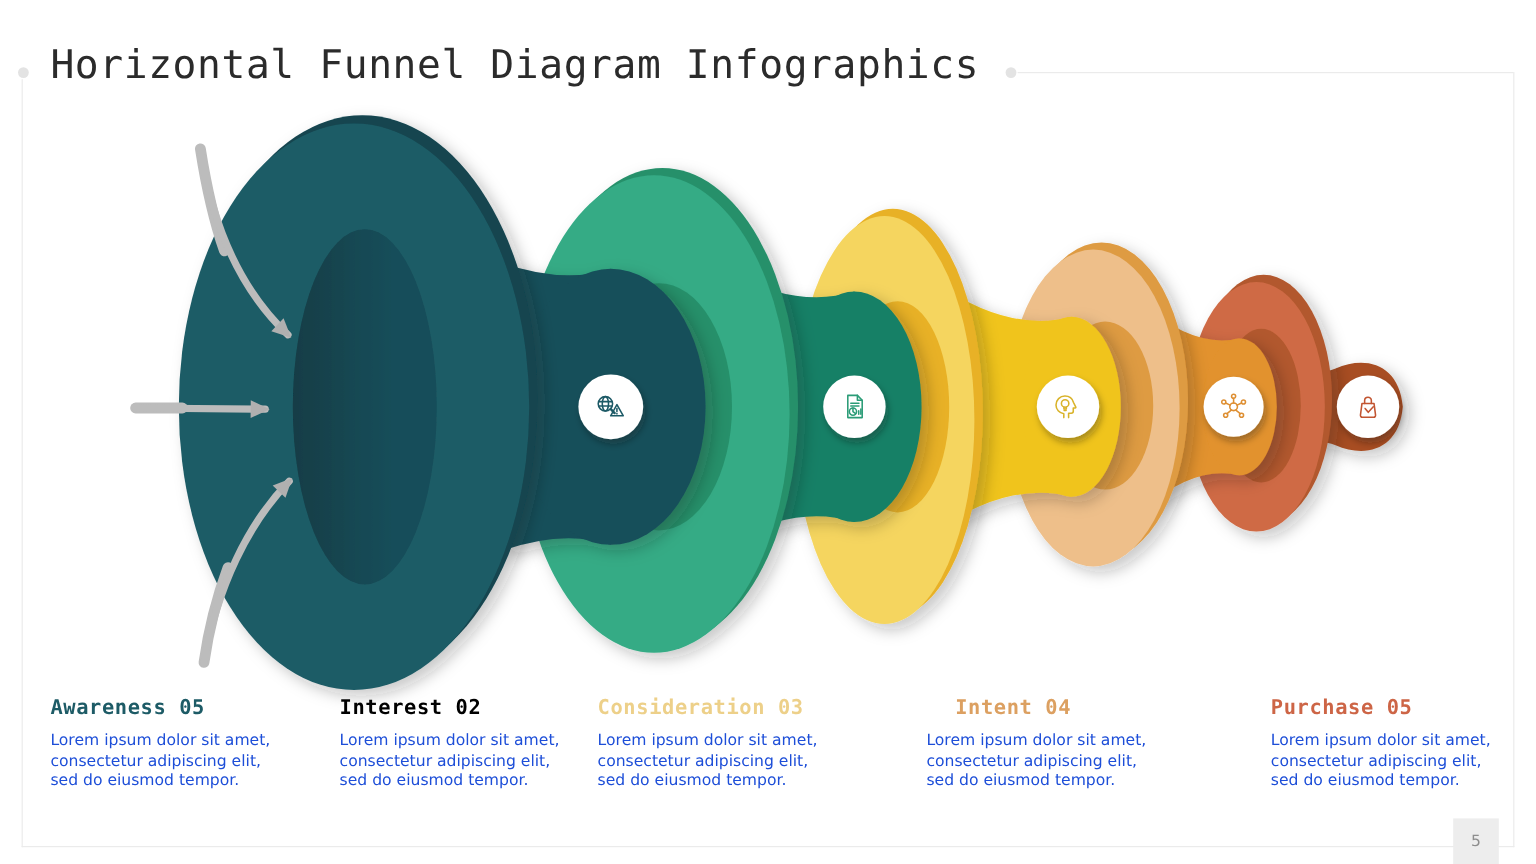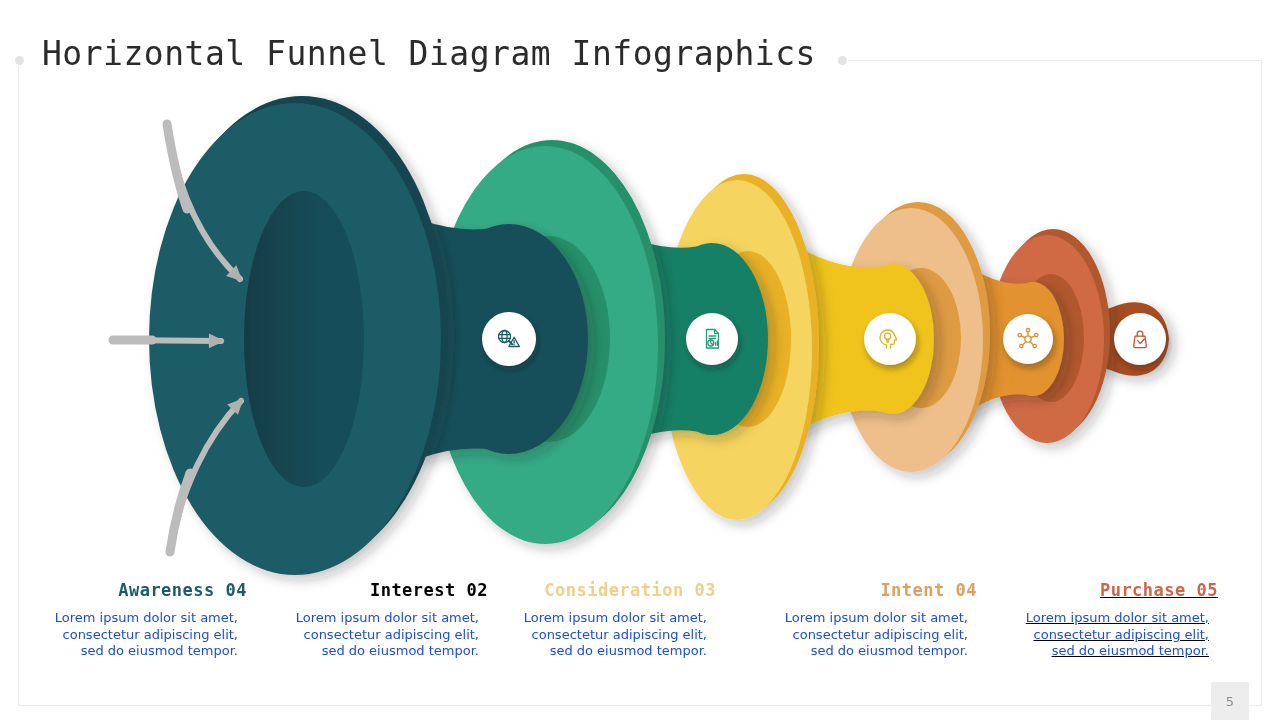--- a/index.html
+++ b/index.html
@@ -1,18 +1,18 @@
 <!DOCTYPE html>
 <html><head>
 <meta charset="utf-8">
 <style>
   html,body{margin:0;padding:0;background:#fff;}
   body{width:1280px;height:720px;position:relative;overflow:hidden;
        font-family:"DejaVu Sans",sans-serif;}
-  .slide{position:absolute;inset:0;background:#fff;text-align:right;}
+  .slide{position:absolute;inset:0;background:#fff;}
 
   
   .frame-line{position:absolute;background:#ebebeb;}
   .frame-dot{position:absolute;width:9px;height:9px;border-radius:50%;background:#e3e3e3;}
 
   
   .page-title{position:absolute;left:42px;top:34px;margin:0;
     font-family:"DejaVu Sans Mono",monospace;font-weight:500;
     font-size:33px;letter-spacing:.5px;color:#2b2b2b;white-space:nowrap;}
 
@@ -177,36 +177,36 @@
       <circle cx="1140" cy="339" r="26" fill="#fff"></circle>
       <g transform="translate(1126,325)" fill="none" stroke-width="1.3" stroke-linecap="round" stroke-linejoin="round" stroke="#C25532">
         <path d="M9,11.2 H19 L20.3,21 C20.4,21.9 19.7,22.7 18.8,22.7 H9.2 C8.3,22.7 7.6,21.9 7.7,21 Z"></path>
         <path d="M11.2,11.2 V8.8 C11.2,5.1 16.8,5.1 16.8,8.8 V11.2"></path>
         <path d="M11.6,15.4 L14.2,18.6 L18.4,14"></path>
       </g>
     </g>
   </svg>
 
   <div class="stage-col" style="left:42px;">
-    <h3 style="color: rgb(29, 91, 102);">Awareness 04</h3>
+    <h3 style="color: rgb(29, 91, 102);">Awareness 05</h3>
     <p>Lorem ipsum dolor sit amet, consectetur adipiscing elit, sed do eiusmod tempor.</p>
   </div>
   <div class="stage-col" style="left:283px;">
     <h3 style="color: #000000;">Interest 02</h3>
     <p>Lorem ipsum dolor sit amet, consectetur adipiscing elit, sed do eiusmod tempor.</p>
   </div>
-  <div class="stage-col" style="left:511px;">
+  <div class="stage-col" style="left:498px;">
     <h3 style="color: rgb(237, 208, 137);">Consideration 03</h3>
     <p>Lorem ipsum dolor sit amet, consectetur adipiscing elit, sed do eiusmod tempor.</p>
   </div>
   <div class="stage-col" style="left:772px;">
     <h3 style="color: rgb(220, 160, 97); margin-left: 24px;">Intent 04</h3>
     <p>Lorem ipsum dolor sit amet, consectetur adipiscing elit, sed do eiusmod tempor.</p>
   </div>
-  <div class="stage-col" style="left:1013px;text-decoration:underline;">
+  <div class="stage-col" style="left:1059px;">
     <h3 style="color: rgb(205, 101, 70);">Purchase 05</h3>
     <p>Lorem ipsum dolor sit amet, consectetur adipiscing elit, sed do eiusmod tempor.</p>
   </div>
 
   <div class="page-number-box" style="background: rgb(237, 237, 237);">
     <span>5</span>
   </div>
 
 </div>
 

